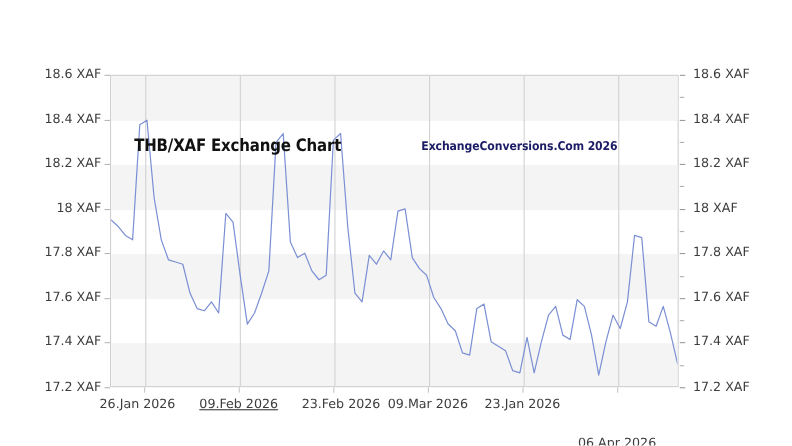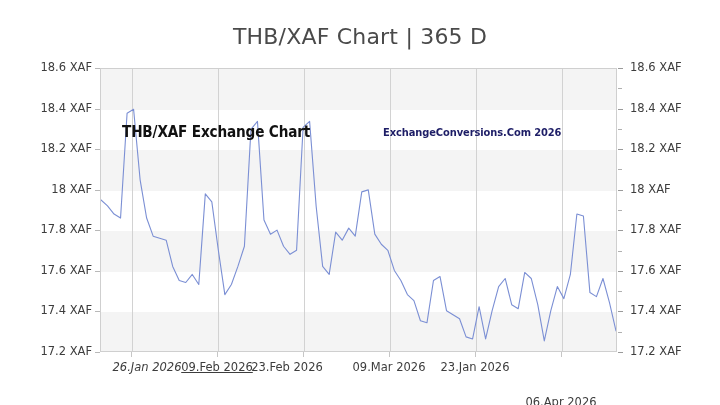--- a/index.html
+++ b/index.html
@@ -91,21 +91,20 @@
     transform:scaleX(0.9);
     transform-origin:left center;
     letter-spacing:-0.1px;
   }
 </style>
 </head>
 <body>
 
 <div id="page">
 
-  <div class="chart-title">THB/XAF Chart | 365 D</div>
 
   <div class="plot-frame">
     <div id="bands">
         <div class="band" style="top: 0px; height: 40.5714px; background: rgb(244, 244, 244);"></div>
         <div class="band" style="top: 81.1429px; height: 40.5714px; background: rgb(244, 244, 244);"></div>
         <div class="band" style="top: 162.286px; height: 40.5714px; background: rgb(244, 244, 244);"></div>
         <div class="band" style="top: 243.429px; height: 40.5714px; background: rgb(244, 244, 244);"></div>
       </div>
     <div id="vgrids">
         <div class="vgrid" style="left: 31px; background: rgb(210, 210, 210);"></div>
@@ -158,25 +157,25 @@
       <div class="ytick-right" style="left: 618px; top: 270.857px;"></div>
       <div class="ytick-right minor" style="left: 618px; top: 291.143px;"></div>
       <div class="ylabel right" style="top: 303.429px; left: 630px;">17.4 XAF</div>
       <div class="ytick-right" style="left: 618px; top: 311.429px;"></div>
       <div class="ytick-right minor" style="left: 618px; top: 331.714px;"></div>
       <div class="ylabel right" style="top: 344px; left: 630px;">17.2 XAF</div>
       <div class="ytick-right" style="left: 618px; top: 352px;"></div>
     </div>
   <div id="x-axis">
       <div class="xtick" style="left: 131px;"></div>
-      <div class="xlabel" style="left: 147px; font-style: italic;">26.Jan 2026</div>
+      <div class="xlabel" style="left: 125px;">26.Jan 2026</div>
       <div class="xtick" style="left: 217px;"></div>
       <div class="xlabel" style="left: 217px; text-decoration: underline;">09.Feb 2026</div>
       <div class="xtick" style="left: 303px;"></div>
-      <div class="xlabel" style="left: 287px;">23.Feb 2026</div>
+      <div class="xlabel" style="left: 310px;">23.Feb 2026</div>
       <div class="xtick" style="left: 389px;"></div>
       <div class="xlabel" style="left: 389px;">09.Mar 2026</div>
       <div class="xtick" style="left: 475px;"></div>
       <div class="xlabel" style="left: 475px;">23.Jan 2026</div>
       <div class="xtick" style="left: 561px;"></div>
       <div class="xlabel" style="left: 561px; margin-top: 35px;">06.Apr 2026</div>
     </div>
 
   <div class="annot annot-left">THB/XAF Exchange Chart</div>
   <div class="annot annot-right">ExchangeConversions.Com 2026</div>

